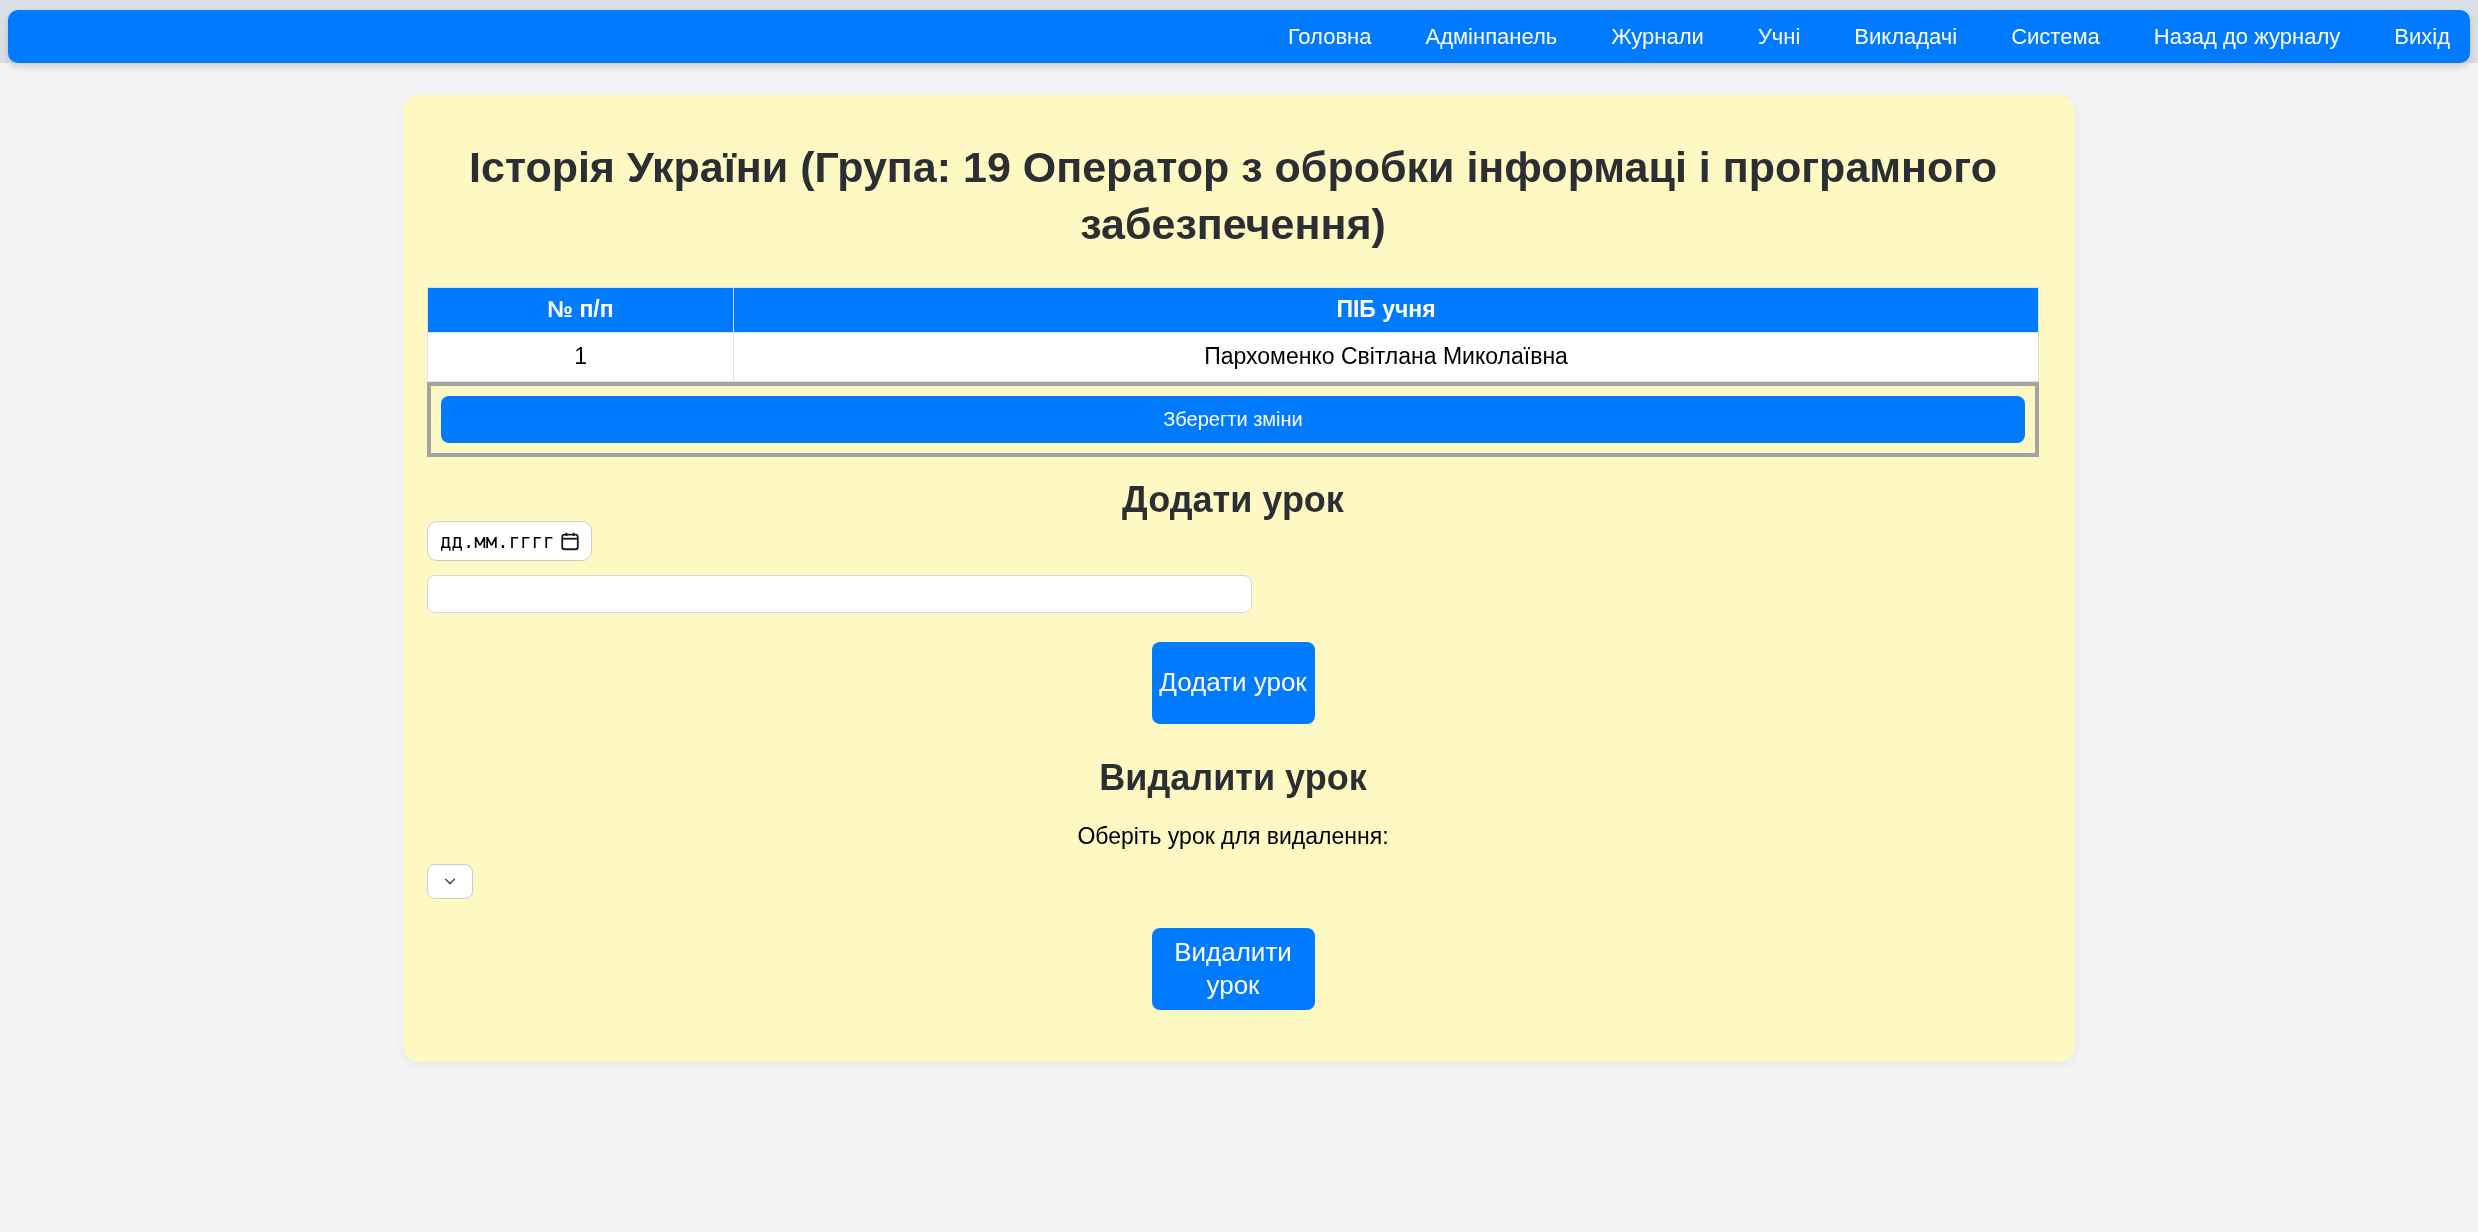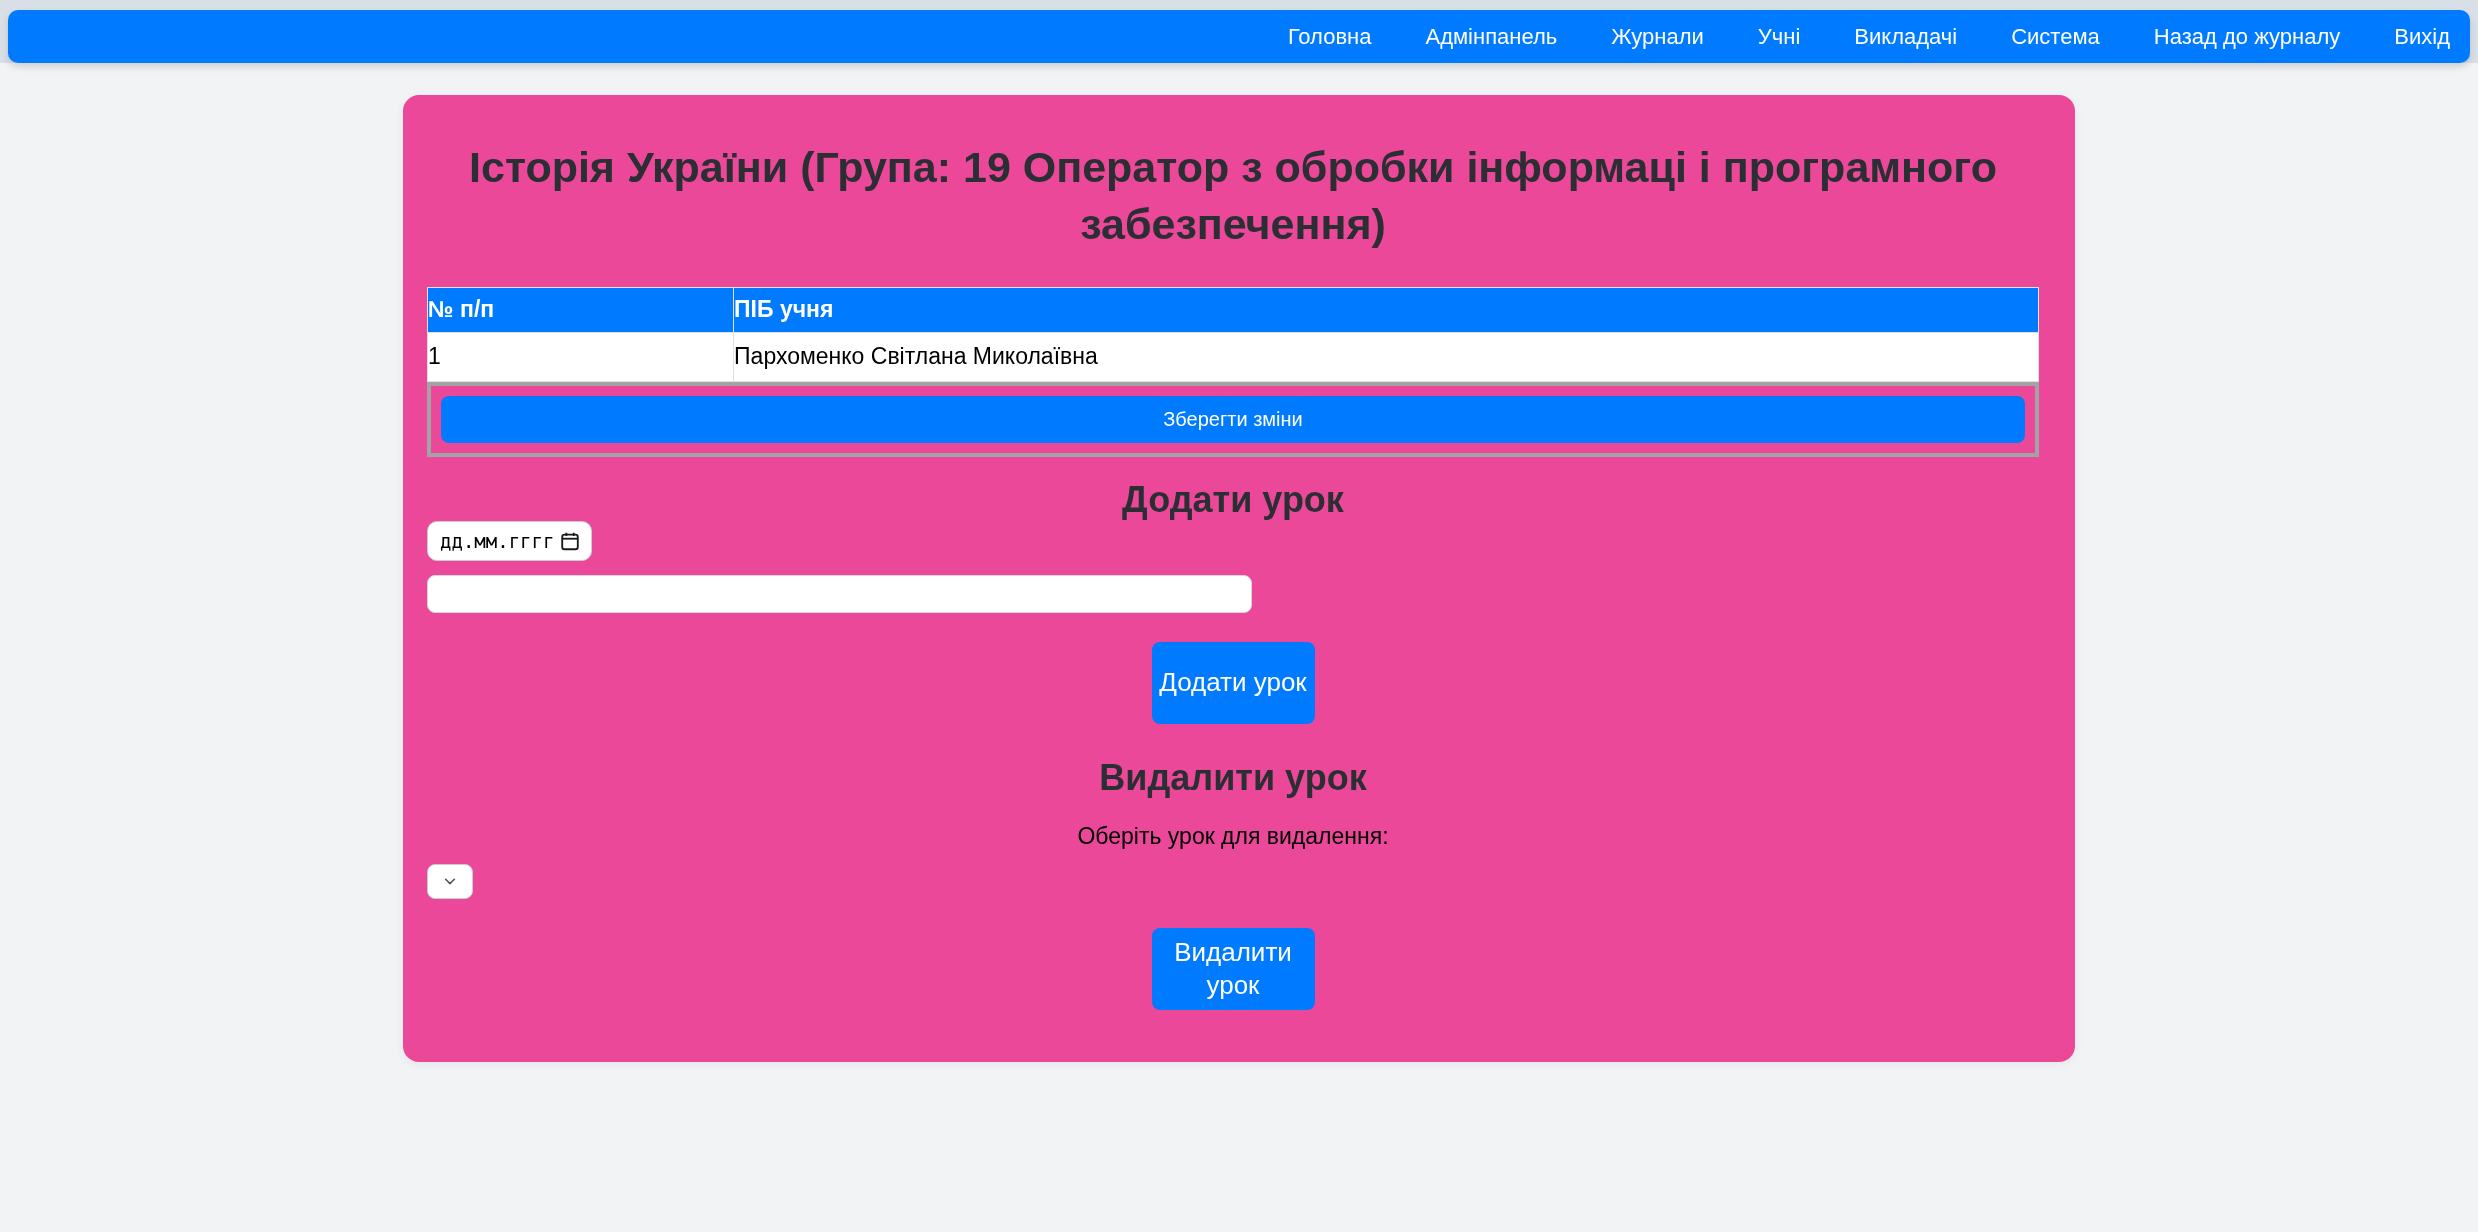--- a/index.html
+++ b/index.html
@@ -31,21 +31,21 @@
     color: #ffffff;
     font-size: 22px;
     text-decoration: none;
     white-space: nowrap;
     cursor: pointer;
   }
 
   .card {
     width: 1672px;
     margin: 32px auto 47px auto;
-    background: #ec4899;
+    background: #fef9c3;
     border-radius: 16px;
     box-shadow: 0 2px 10px rgba(0,0,0,0.06);
     padding: 44px 36px 52px 24px;
   }
 
   .journal-title {
     font-size: 43px;
     line-height: 1.32;
     font-weight: bold;
     color: #2b2f33;
@@ -59,21 +59,21 @@
     color: #000;
   }
 
   table.students {
     margin-top: 34px;
     width: 100%;
     border-collapse: collapse;
   }
   table.students th, table.students td {
     border: 1px solid #dee2e6;
-    text-align: left;
+    text-align: center;
     vertical-align: middle;
   }
   table.students th {
     background: #007bff;
     color: #fff;
     font-size: 23px;
     font-weight: bold;
     height: 45px;
   }
   table.students td {

